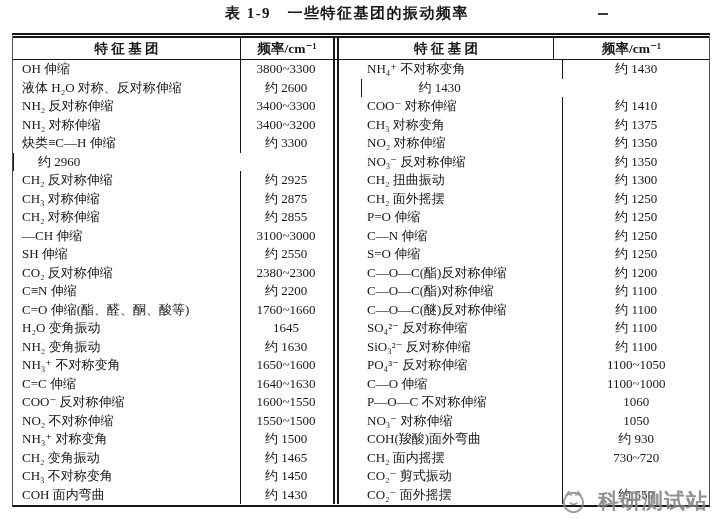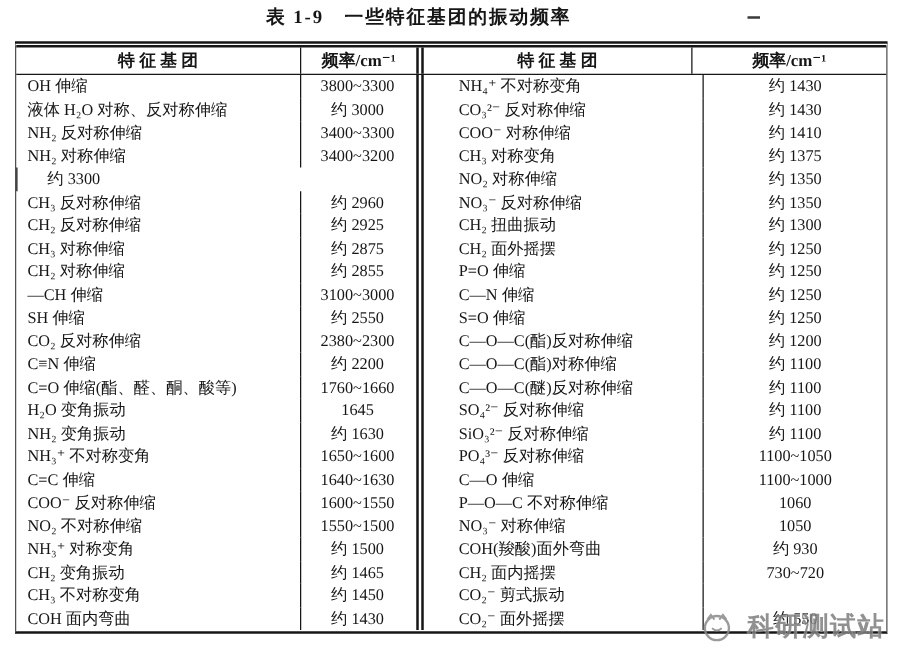--- a/index.html
+++ b/index.html
@@ -8,21 +8,21 @@
   body {
     background:var(--paper);
     font-family:"Liberation Serif","DejaVu Serif",serif;
     color:var(--ink);
     position:relative;
     overflow:hidden;
   }
   .page { position:absolute; inset:0; background:var(--paper); }
 
   .title {
-    position:absolute; top:4px; left:4px; width:662px;
+    position:absolute; top:4px; left:16px; width:662px;
     text-align:center; font-size:15px; font-weight:bold;
     letter-spacing:1.5px; white-space:nowrap;
   }
   .scan-dash {
     position:absolute; left:598px; top:13px; width:10px; height:2px;
     background:#3a3a3a;
   }
 
   
   .tbl {
@@ -88,35 +88,35 @@
       <div class="hc c4">频率/cm⁻¹</div>
     </div>
     <div class="tbody">
       <div class="halfcol half-left">
           <div class="trow">
             <div class="g">OH 伸缩</div>
             <div class="f">3800~3300</div>
           </div>
           <div class="trow">
             <div class="g">液体 H₂O 对称、反对称伸缩</div>
-            <div class="f">约 3000</div>
+            <div class="f">约 2600</div>
           </div>
           <div class="trow">
             <div class="g">NH₂ 反对称伸缩</div>
             <div class="f">3400~3300</div>
           </div>
           <div class="trow">
             <div class="g">NH₂ 对称伸缩</div>
             <div class="f">3400~3200</div>
           </div>
           <div class="trow">
+            <div class="g">炔类≡C—H 伸缩</div>
             <div class="f">约 3300</div>
           </div>
           <div class="trow">
-            <div class="g">CH₃ 反对称伸缩</div>
             <div class="f">约 2960</div>
           </div>
           <div class="trow">
             <div class="g">CH₂ 反对称伸缩</div>
             <div class="f">约 2925</div>
           </div>
           <div class="trow">
             <div class="g">CH₃ 对称伸缩</div>
             <div class="f">约 2875</div>
           </div>
@@ -185,21 +185,20 @@
             <div class="f">约 1430</div>
           </div>
         </div>
       <div class="vdivider"></div>
       <div class="halfcol half-right">
           <div class="trow">
             <div class="g">NH₄⁺ 不对称变角</div>
             <div class="f">约 1430</div>
           </div>
           <div class="trow">
-            <div class="g">CO₃²⁻ 反对称伸缩</div>
             <div class="f">约 1430</div>
           </div>
           <div class="trow">
             <div class="g">COO⁻ 对称伸缩</div>
             <div class="f">约 1410</div>
           </div>
           <div class="trow">
             <div class="g">CH₃ 对称变角</div>
             <div class="f">约 1375</div>
           </div>

